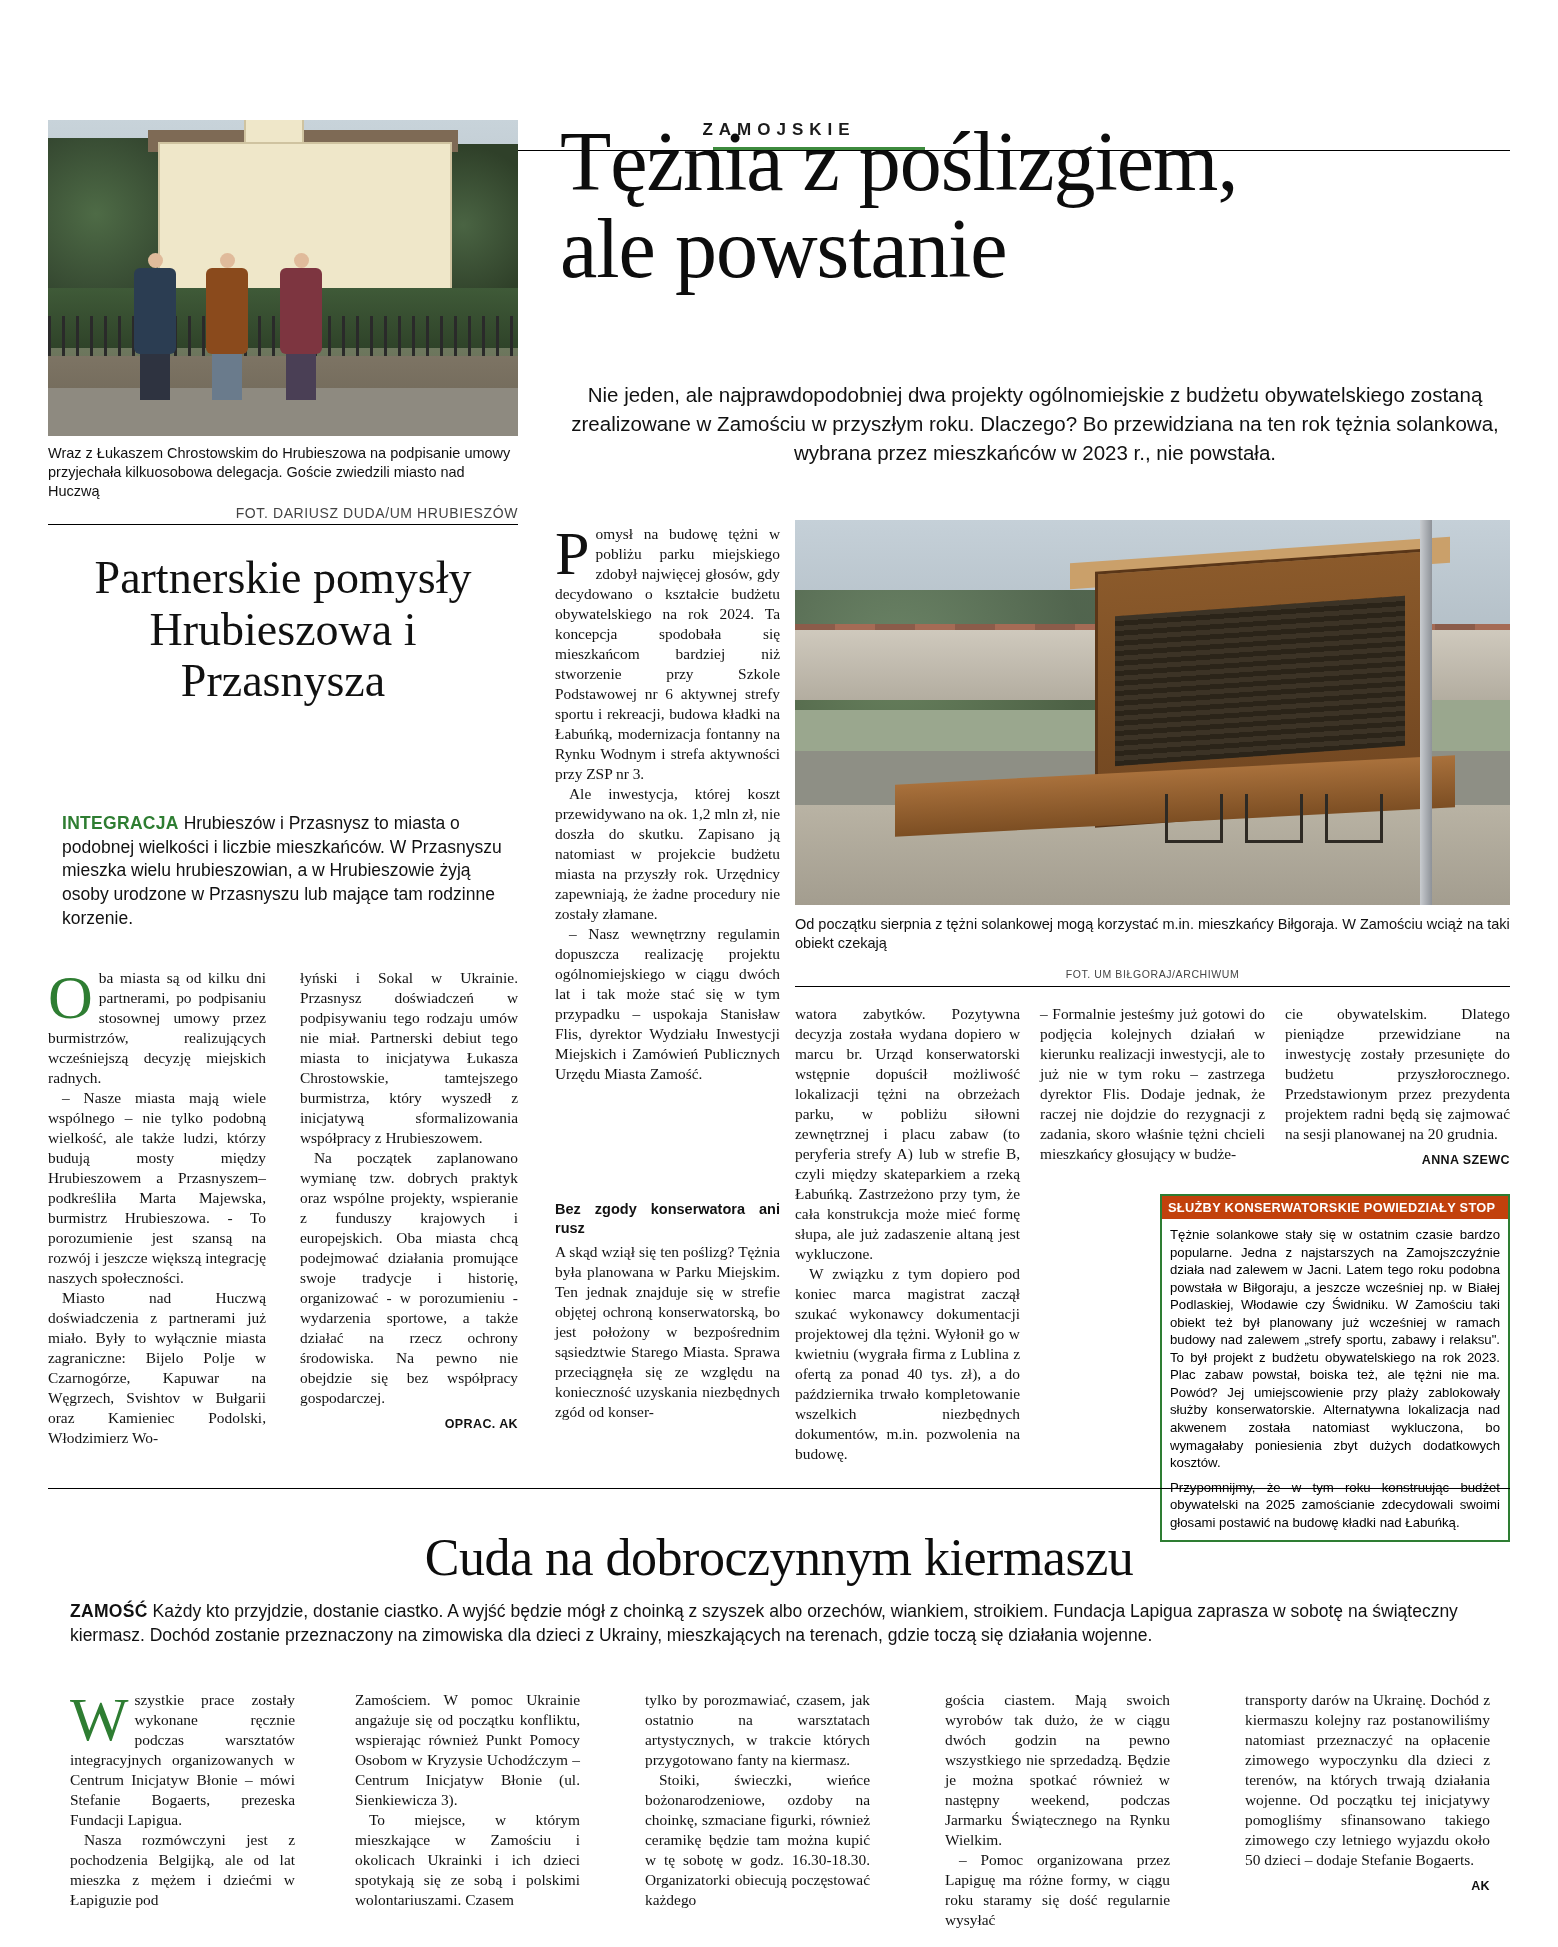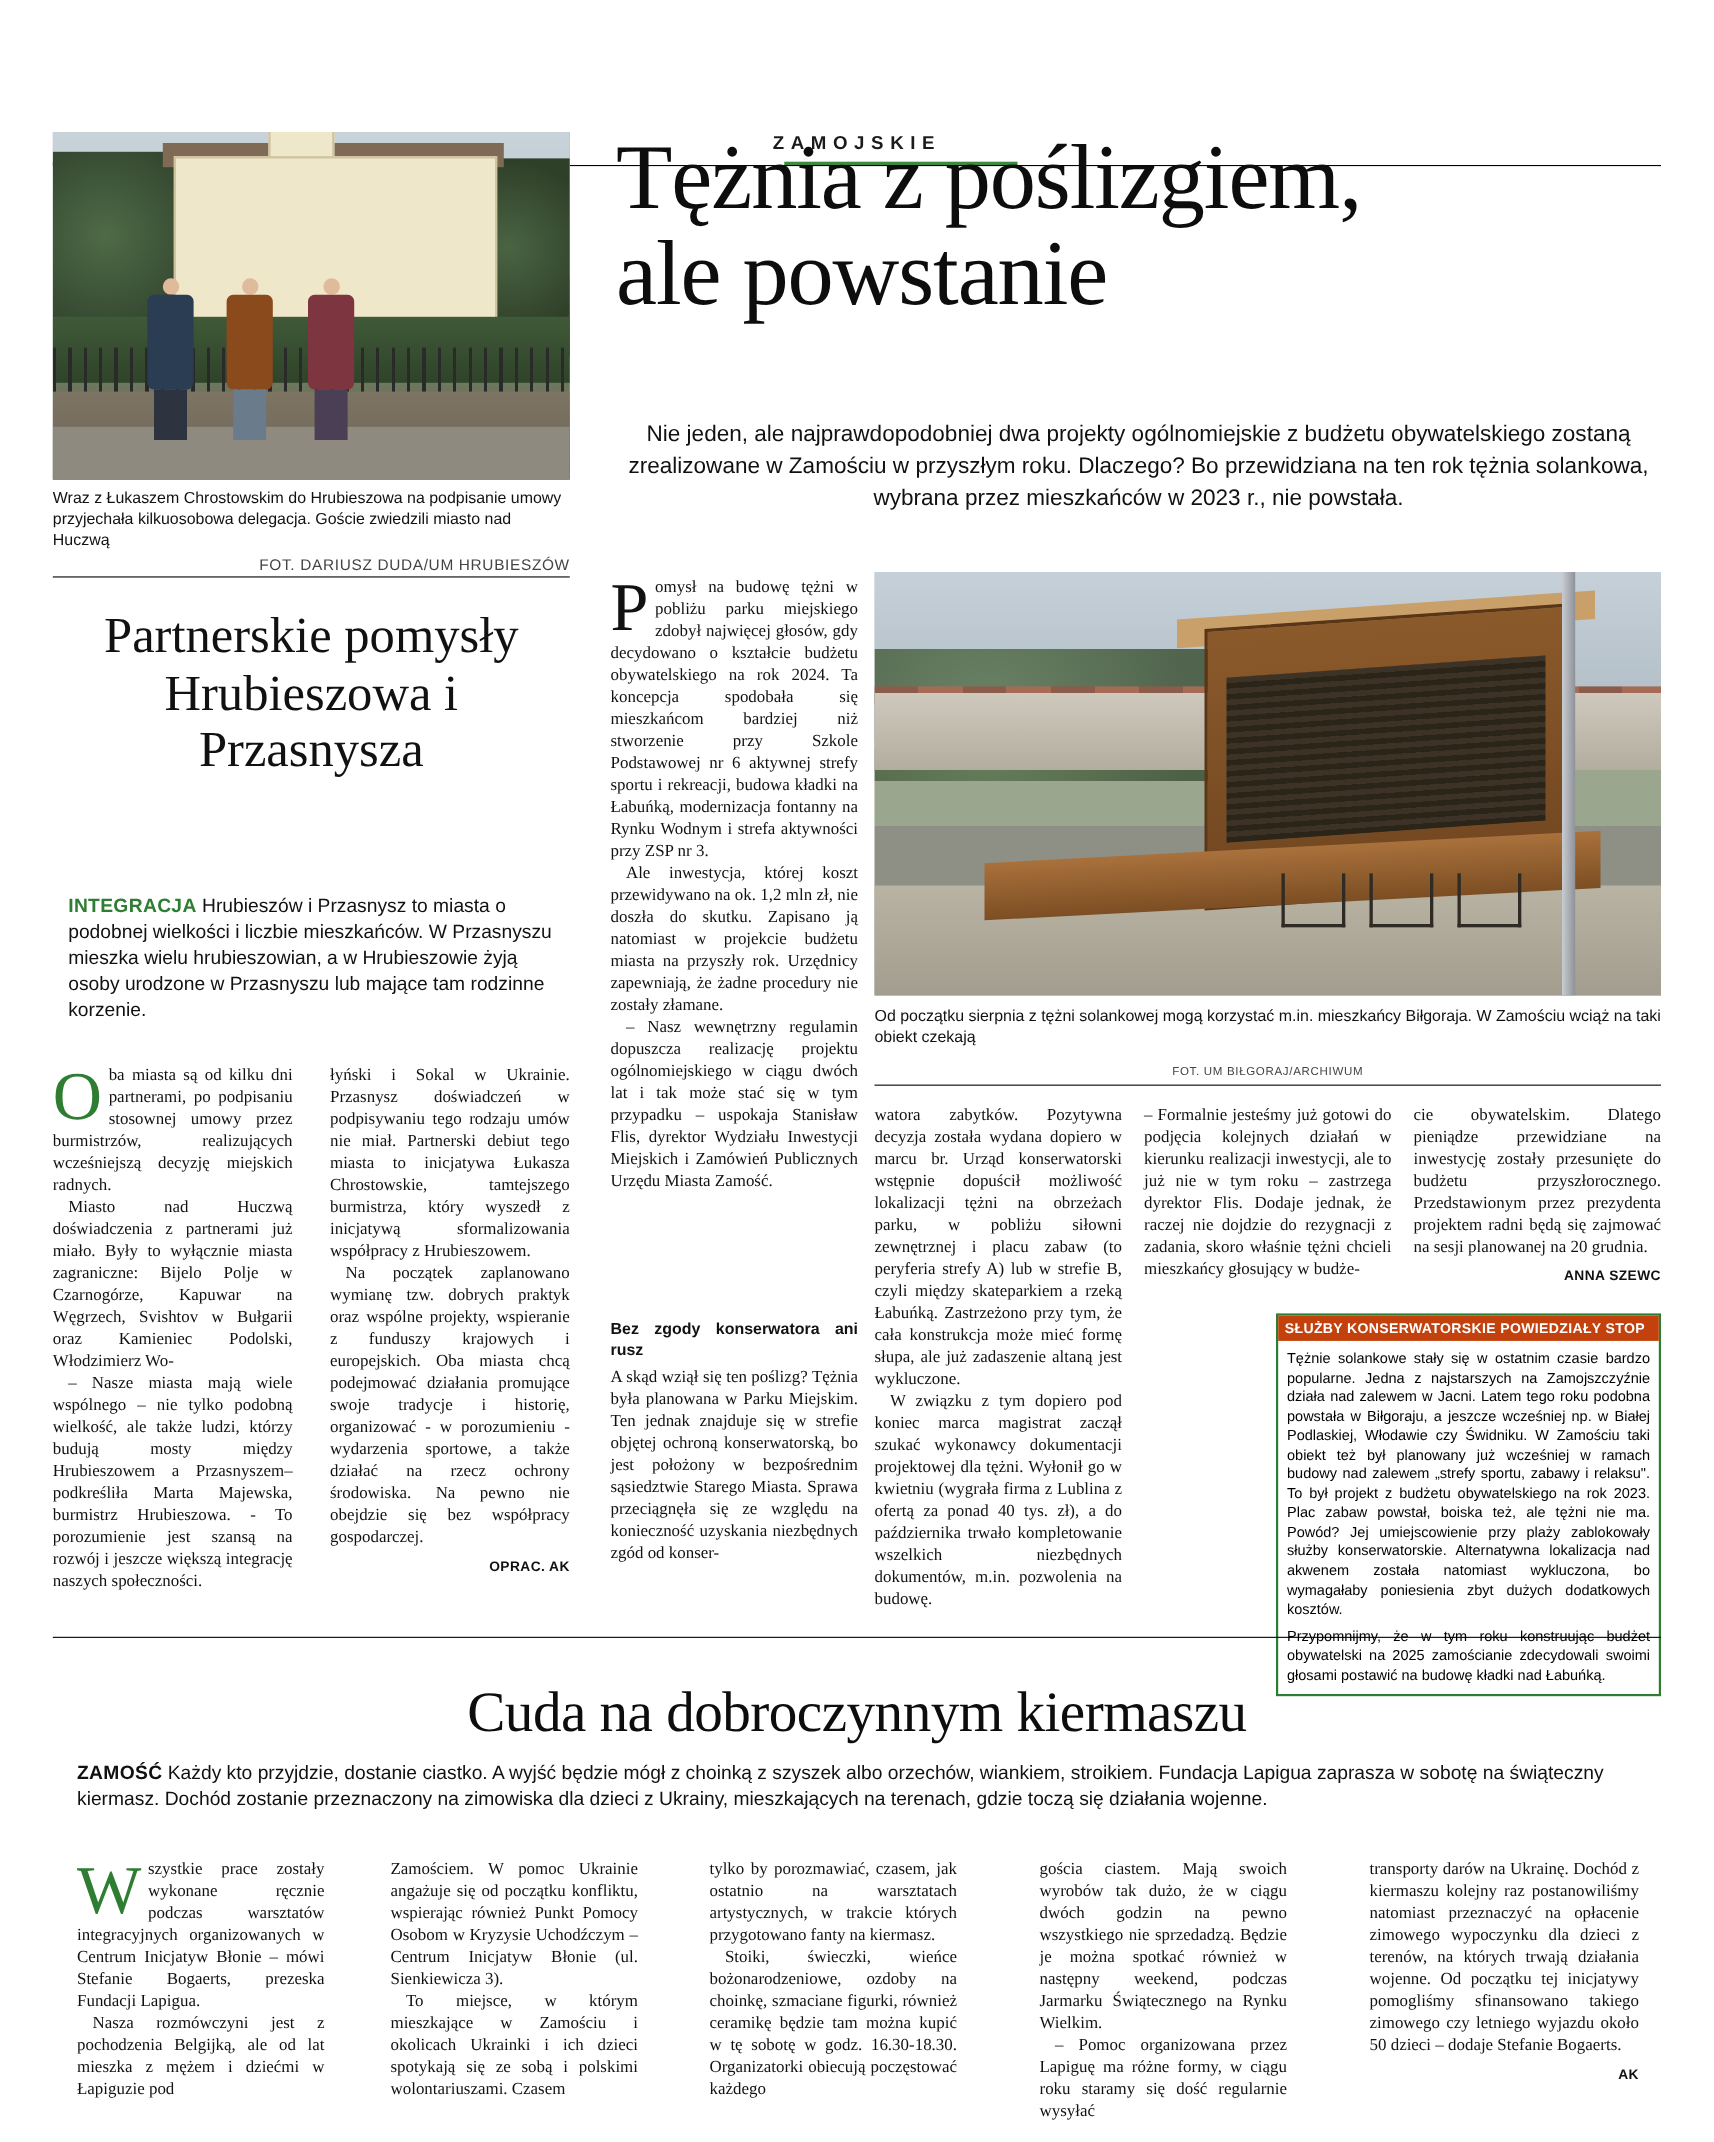--- a/index.html
+++ b/index.html
@@ -468,22 +468,22 @@
 
   <div class="left-head">Partnerskie pomysły Hrubieszowa i Przasnysza</div>
 
   <div class="left-lead">
     <span class="tag">INTEGRACJA</span>
     <span>Hrubieszów i Przasnysz to miasta o podobnej wielkości i liczbie mieszkańców. W Przasnyszu mieszka wielu hrubieszowian, a w Hrubieszowie żyją osoby urodzone w Przasnyszu lub mające tam rodzinne korzenie.</span>
   </div>
 
   <div class="col" style="left:48px; top:968px; width:218px; height:260px;">
     <p class="first"><span class="dropcap">O</span><span>ba miasta są od kilku dni partnerami, po podpisaniu stosownej umowy przez burmistrzów, realizujących wcześniejszą decyzję miejskich radnych.</span></p>
+    <p>– Nasze miasta mają wiele wspólnego – nie tylko podobną wielkość, ale także ludzi, którzy budują mosty między Hrubieszowem a Przasnyszem– podkreśliła Marta Majewska, burmistrz Hrubieszowa. - To porozumienie jest szansą na rozwój i jeszcze większą integrację naszych społeczności.</p>
     <p>Miasto nad Huczwą doświadczenia z partnerami już miało. Były to wyłącznie miasta zagraniczne: Bijelo Polje w Czarnogórze, Kapuwar na Węgrzech, Svishtov w Bułgarii oraz Kamieniec Podolski, Włodzimierz Wo-</p>
-    <p>– Nasze miasta mają wiele wspólnego – nie tylko podobną wielkość, ale także ludzi, którzy budują mosty między Hrubieszowem a Przasnyszem– podkreśliła Marta Majewska, burmistrz Hrubieszowa. - To porozumienie jest szansą na rozwój i jeszcze większą integrację naszych społeczności.</p>
   </div>
 
   <div class="col" style="left:300px; top:968px; width:218px;">
     <p class="first">łyński i Sokal w Ukrainie. Przasnysz doświadczeń w podpisywaniu tego rodzaju umów nie miał. Partnerski debiut tego miasta to inicjatywa Łukasza Chrostowskie, tamtejszego burmistrza, który wyszedł z inicjatywą sformalizowania współpracy z Hrubieszowem.</p>
     <p>Na początek zaplanowano wymianę tzw. dobrych praktyk oraz wspólne projekty, wspieranie z funduszy krajowych i europejskich. Oba miasta chcą podejmować działania promujące swoje tradycje i historię, organizować - w porozumieniu - wydarzenia sportowe, a także działać na rzecz ochrony środowiska. Na pewno nie obejdzie się bez współpracy gospodarczej.</p>
     <div class="byline">OPRAC. AK</div>
   </div>
 
   <div class="main-title">
     <div>Tężnia z poślizgiem,</div>

